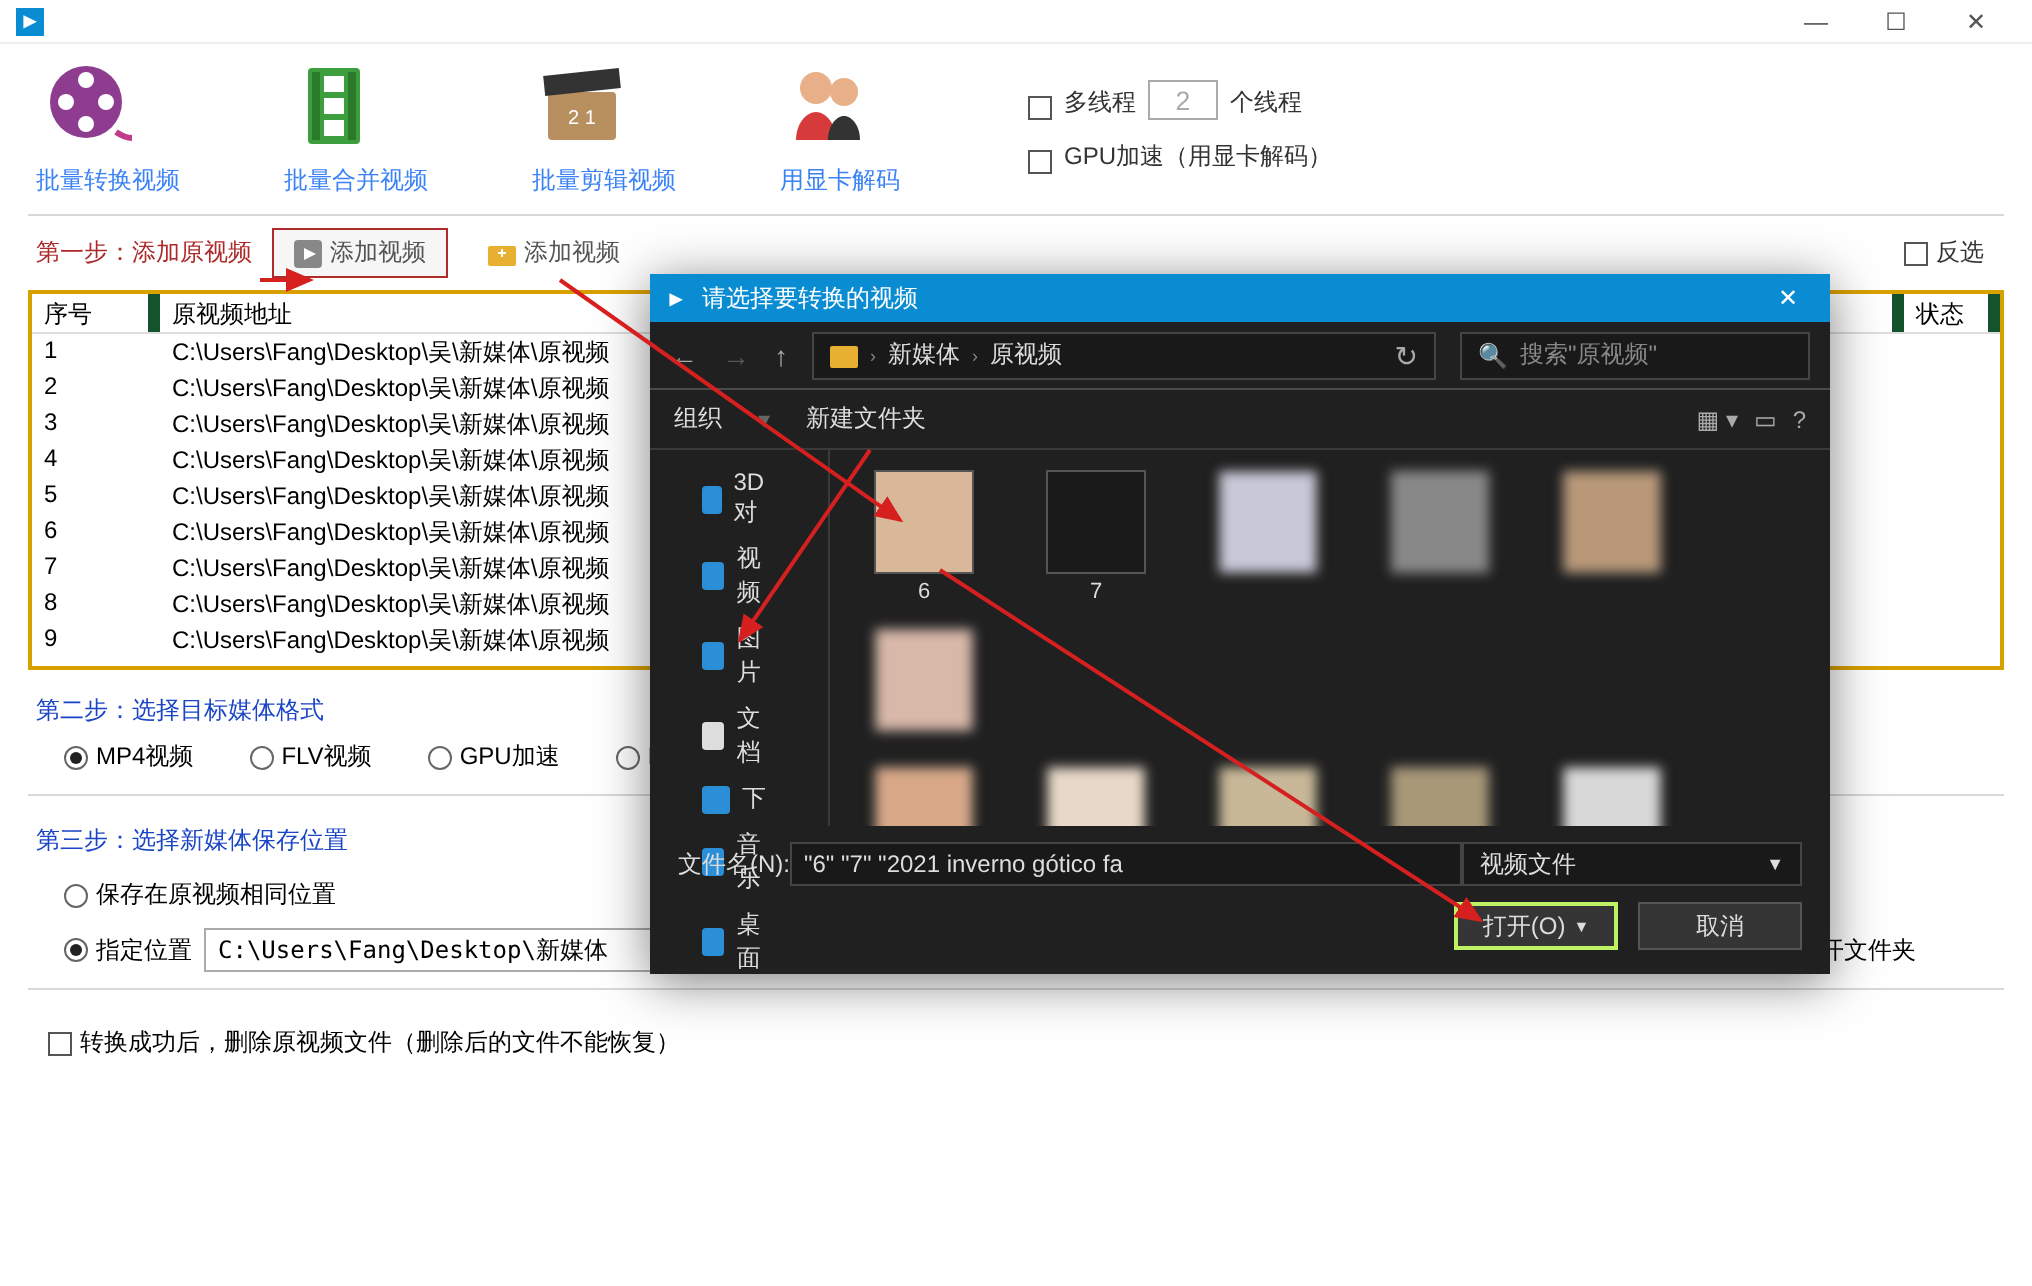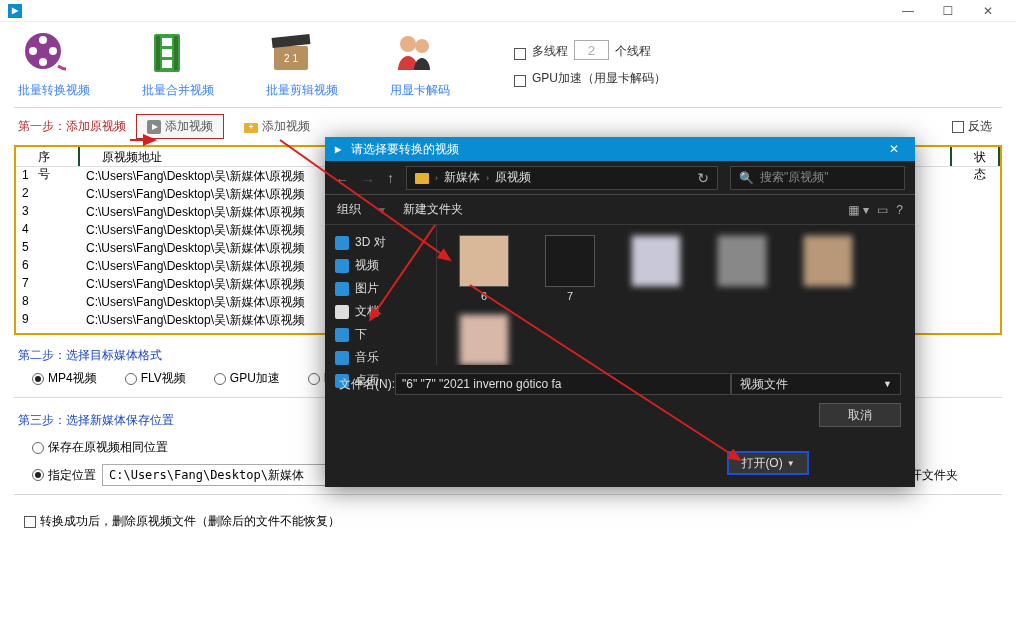--- a/index.html
+++ b/index.html
@@ -25,21 +25,21 @@
 .hr { height: 1px; background: #d8d8d8; margin: 4px 14px 0; }
 
 .step-row { display: flex; align-items: center; padding: 6px 18px 4px; gap: 10px; }
 .step-label { color: #ad2a2a; font-size: 12px; }
 .btn-addvideo { border: 1px solid #b02a2a; padding: 3px 10px; display: flex; align-items: center; gap: 4px; background: #f6f6f6; color: #555; }
 .btn-addfolder { padding: 3px 10px; display: flex; align-items: center; gap: 4px; color: #555; }
 .chk-invert { margin-left: auto; display: flex; align-items: center; gap: 4px; color: #333; padding-right: 6px; }
 
 .table-wrap { border: 2px solid #d8a000; margin: 2px 14px; height: 190px; overflow: hidden; }
 .table-head { display: flex; background: #fff; border-bottom: 1px solid #ddd; height: 20px; font-size: 12px; }
-.th { padding: 2px 22px; border-right: 2px solid #14532d; }
+.th { padding: 2px 6px; border-right: 6px solid #14532d; }
 .th1 { width: 64px; }
 .th2 { flex: 1; }
 .th3 { width: 48px; }
 .table-body { }
 .tr { display: flex; height: 18px; font-size: 12px; font-family: Consolas, monospace; }
 .td1 { width: 64px; padding: 1px 6px; }
 .td2 { flex: 1; padding: 1px 6px; white-space: nowrap; overflow: hidden; }
 
 .step2 { color: #1a45c4; font-size: 12px; padding: 10px 18px 6px; }
 .fmt-row { display: flex; gap: 28px; padding: 0 32px 6px; font-size: 12px; }
@@ -62,36 +62,36 @@
 .dlg-title { height: 24px; background: #0a8cd2; display: flex; align-items: center; padding: 0 6px; gap: 6px; color: #fff; font-size: 12px; }
 .dlg-close { margin-left: auto; width: 30px; display: flex; justify-content: center; cursor: pointer; }
 .dlg-nav { height: 34px; display: flex; align-items: center; padding: 0 10px; gap: 12px; border-bottom: 1px solid #4a4a4a; }
 .nav-btn { color: #aaa; cursor: pointer; font-size: 14px; }
 .crumb { display: flex; align-items: center; gap: 6px; background: #191919; border: 1px solid #444; height: 24px; padding: 0 8px; flex: 1; font-size: 12px; }
 .crumb-item { color: #ddd; }
 .crumb-sep { color: #888; font-size: 9px; }
 .search-box { width: 175px; height: 24px; background: #191919; border: 1px solid #444; display: flex; align-items: center; padding: 0 8px; gap: 6px; color: #888; }
 .dlg-toolbar { height: 30px; display: flex; align-items: center; padding: 0 12px; gap: 18px; border-bottom: 1px solid #3a3a3a; font-size: 12px; }
 .dlg-body { flex: 1; display: flex; min-height: 0; }
-.dlg-side { width: 112px; border-right: 1px solid #3a3a3a; padding: 6px 0; }
+.dlg-side { width: 90px; border-right: 1px solid #3a3a3a; padding: 6px 16px; }
 .side-item { display: flex; align-items: center; gap: 6px; padding: 3px 10px; font-size: 12px; cursor: pointer; }
 .side-icon { width: 14px; height: 14px; display: inline-block; }
 .dlg-files { flex: 1; overflow: hidden; padding: 10px 8px; }
 .file-grid { display: flex; flex-wrap: wrap; gap: 12px 8px; }
 .file-item { width: 78px; display: flex; flex-direction: column; align-items: center; gap: 3px; }
 .thumb { width: 50px; height: 52px; background: #3a3a3a; border: 1px solid #555; filter: blur(0.3px); }
 .thumb.blur { filter: blur(3px); }
 .file-name { font-size: 11px; color: #ddd; }
 .dlg-bottom { padding: 8px 14px; display: flex; align-items: center; }
 .fname-label { font-size: 12px; }
 .fname-input { flex: 1; height: 22px; background: #191919; border: 1px solid #444; color: #ddd; padding: 0 6px; font-size: 12px; }
 .filter-sel { width: 170px; height: 22px; background: #191919; border: 1px solid #444; color: #ddd; display: flex; align-items: center; padding: 0 8px; font-size: 12px; justify-content: space-between; }
 .dlg-btns { display: flex; gap: 10px; justify-content: flex-end; padding: 0 14px 12px; }
 .dlg-btn { width: 82px; height: 24px; background: #353535; border: 1px solid #555; color: #ddd; display: flex; align-items: center; justify-content: center; font-size: 12px; cursor: pointer; }
-.dlg-btn.open { border: 2px solid #1d4ed8; margin-top: 48px; }
+.dlg-btn.open { border: 2px solid #bef264; }
 
 
 .chk-box { width: 12px; height: 12px; border: 1px solid #555; display: inline-block; }
 
 
 .arrow-svg { position: absolute; pointer-events: none; z-index: 60; }
 </style>
 </head>
 <body>
 

